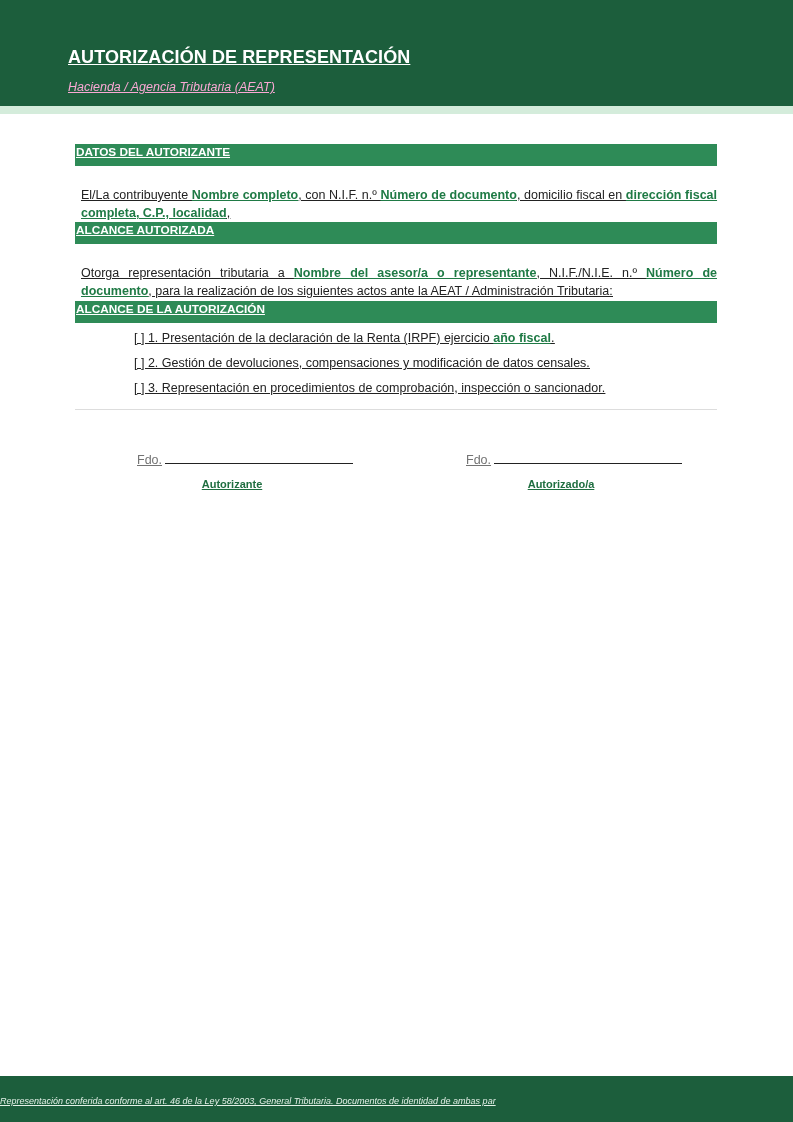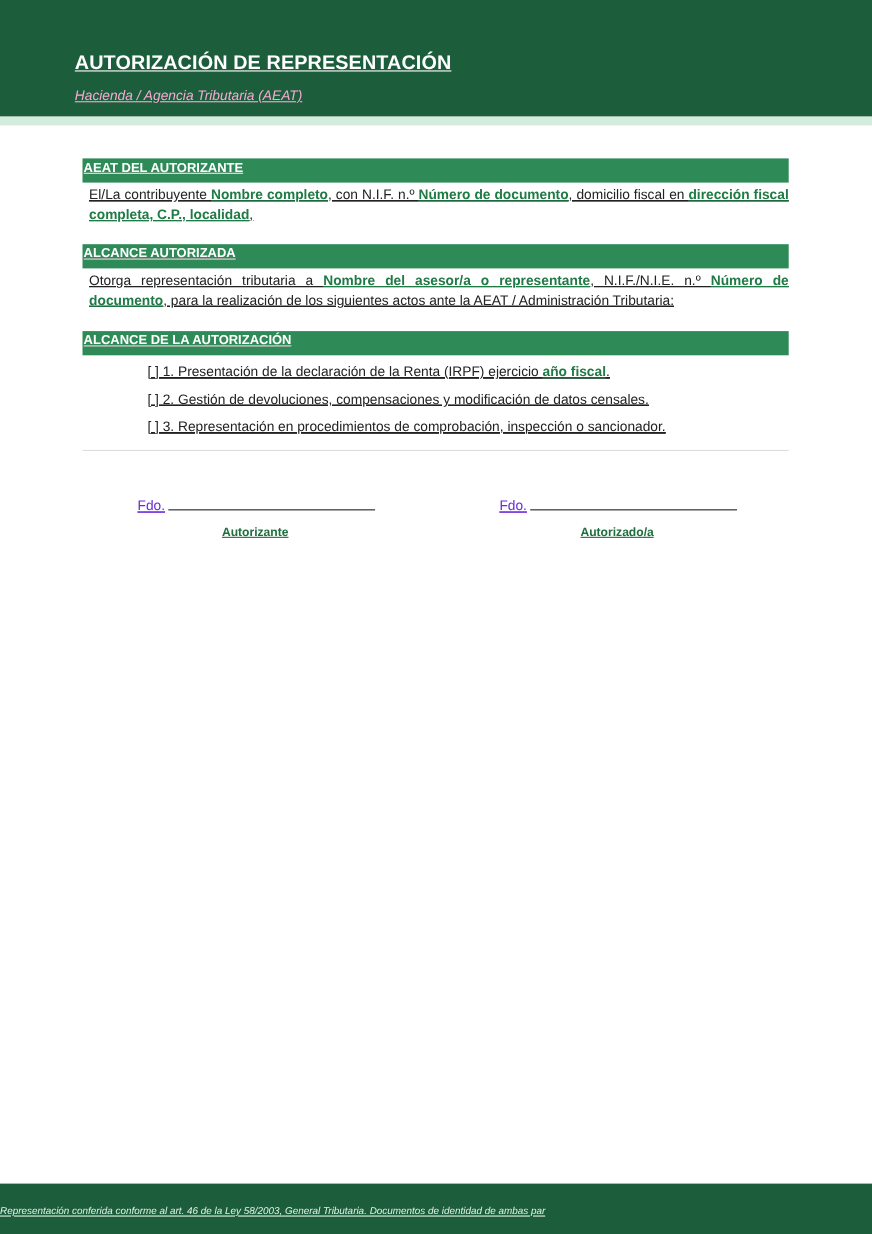--- a/index.html
+++ b/index.html
@@ -6,49 +6,49 @@
   html, body { width: 793px; height: 1122px; background: #ffffff; }
   body { position: relative; font-family: "Liberation Sans", sans-serif; color: #222; overflow: hidden; }
 
   .header { position: absolute; left: 0; top: 0; width: 793px; height: 106px; background: #1c5e3c; }
   .header-title { position: absolute; left: 68px; top: 47px; font-size: 18px; font-weight: bold; color: #ffffff; letter-spacing: 0.1px; }
   .header-sub { position: absolute; left: 68px; top: 80px; font-size: 12.5px; font-style: italic; color: #f9a8d4; }
   .header-stripe { position: absolute; left: 0; top: 106px; width: 793px; height: 8px; background: #d4ecdb; }
 
   .content { position: absolute; left: 75px; top: 144px; width: 642px; }
   .sec-head { background: #2e8b57; color: #ffffff; font-size: 11.8px; font-weight: bold; height: 22px; line-height: 17px; padding-left: 1px; }
-  .para { font-size: 12.5px; line-height: 18px; text-align: justify; padding: 2px 0 0 6px; color: #222; }
+  .para { font-size: 12.5px; line-height: 18px; text-align: justify; padding: 20px 0 0 6px; color: #222; }
   .fld { color: #1f7a45; font-weight: bold; text-decoration: underline; }
   .sec1-body { height: 56px; }
   .sec2-body { height: 57px; }
   .items { padding: 6px 0 0 19px; }
   .item { font-size: 12.5px; line-height: 18px; margin-bottom: 7px; color: #222; padding-left: 40px; }
   .divider { height: 1px; background: #dddddd; margin-top: 12px; }
   .dado { font-size: 12.5px; font-style: italic; margin-top: 8px; color: #222; }
   .dado .fld { font-style: italic; }
 
-  .sign { position: absolute; top: 452px; font-size: 12.5px; color: #6d28d9; }
+  .sign { position: absolute; top: 452px; font-size: 12.5px; color: #737373; margin-left: 12px; }
   .sign-line { display: inline-block; width: 188px; border-bottom: 1px solid #222; height: 12px; vertical-align: baseline; margin-left: 3px; }
   .sign-label { position: absolute; top: 478px; font-size: 11px; font-weight: bold; color: #1f6e40; text-align: center; width: 200px; }
 
   .footer { position: absolute; left: 0; top: 1076px; width: 793px; height: 46px; background: #1c5e3c; }
   .footer-text { position: absolute; left: 0; width: 793px; top: 20px; text-align: left; font-size: 9px; font-style: italic; color: #e4f1e8; }
 </style>
 </head>
 <body>
 
 <div class="header">
   <div class="header-title">AUTORIZACIÓN DE REPRESENTACIÓN</div>
   <div class="header-sub">Hacienda / Agencia Tributaria (AEAT)</div>
 </div>
 <div class="header-stripe"></div>
 
 <div class="content">
 
-  <div class="sec-head">AEAT DEL AUTORIZANTE</div>
+  <div class="sec-head">DATOS DEL AUTORIZANTE</div>
   <div class="para sec1-body"><span>El/La contribuyente </span><span class="fld">Nombre completo</span><span>, con N.I.F. n.º </span><span class="fld">Número de documento</span><span>, domicilio fiscal en </span><span class="fld">dirección fiscal completa, C.P., localidad</span><span>,</span></div>
 
   <div class="sec-head">ALCANCE AUTORIZADA</div>
   <div class="para sec2-body"><span>Otorga representación tributaria a </span><span class="fld">Nombre del asesor/a o representante</span><span>, N.I.F./N.I.E. n.º </span><span class="fld">Número de documento</span><span>, para la realización de los siguientes actos ante la AEAT / Administración Tributaria:</span></div>
 
   <div class="sec-head">ALCANCE DE LA AUTORIZACIÓN</div>
   <div class="items">
     <div class="item"><span>[ ] 1. Presentación de la declaración de la Renta (IRPF) ejercicio </span><span class="fld">año fiscal</span><span>.</span></div>
     <div class="item"><span>[ ] 2. Gestión de devoluciones, compensaciones y modificación de datos censales.</span></div>
     <div class="item"><span>[ ] 3. Representación en procedimientos de comprobación, inspección o sancionador.</span></div>

